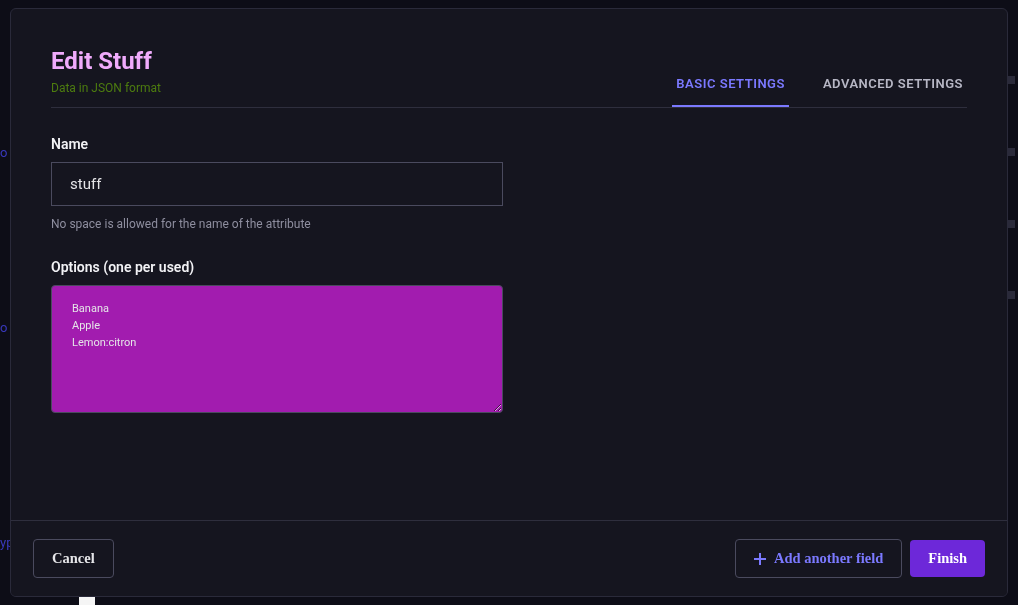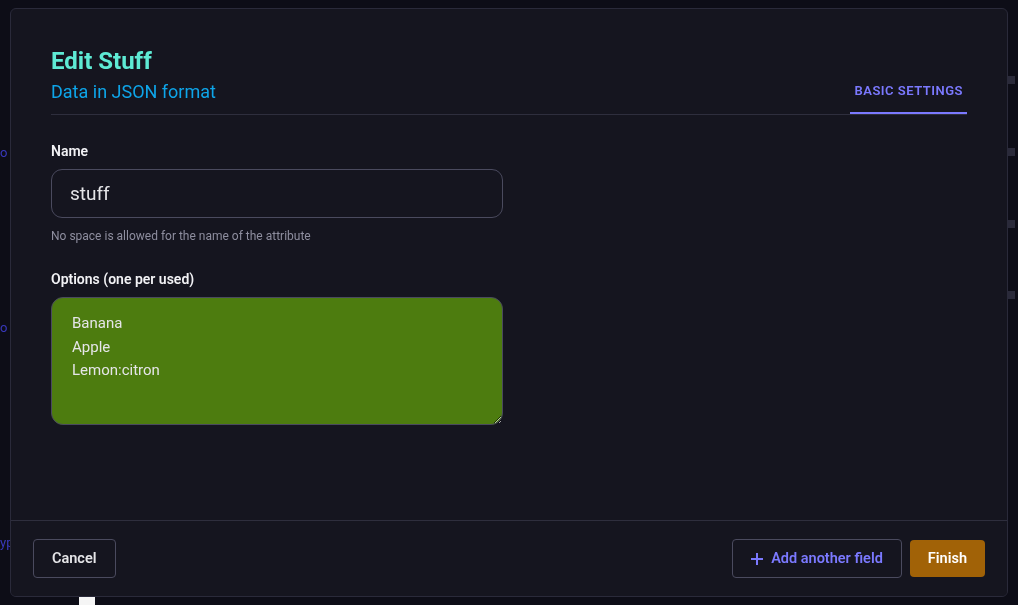--- a/index.html
+++ b/index.html
@@ -79,27 +79,27 @@
       margin-bottom: 28px;
     }
 
     .modal-header-left {
       padding-bottom: 12px;
     }
 
     .modal-title {
       font-size: 24px;
       font-weight: 700;
-      color: #5eead4;
+      color: #f0abfc;
       margin-bottom: 6px;
     }
 
     .modal-subtitle {
-      font-size: 18px;
-      color: #0ea5e9;
+      font-size: 12px;
+      color: #4d7c0f;
     }
 
     .tabs {
       display: flex;
       gap: 30px;
       align-self: flex-end;
     }
 
     .tab {
       font-size: 13px;
@@ -128,35 +128,35 @@
       font-size: 14px;
       font-weight: 600;
       color: #f2f2f5;
       margin-bottom: 10px;
     }
 
     .form-input {
       width: 100%;
       background: #15151f;
       border: 1px solid #4a4a5e;
-      border-radius: 11px;
+      border-radius: 0;
       padding: 12px 18px;
-      font-size: 19px;
+      font-size: 15px;
       color: #e5e5e8;
       font-family: inherit;
       outline: none;
     }
 
     .form-textarea {
       width: 100%;
-      background: #4d7c0f;
+      background: #a21caf;
       border: 1px solid #4a4a5e;
-      border-radius: 12px;
+      border-radius: 4px;
       padding: 14px 20px;
-      font-size: 15px;
+      font-size: 11px;
       color: #e5e5e8;
       font-family: inherit;
       outline: none;
       resize: vertical;
       min-height: 128px;
       line-height: 1.55;
     }
 
     .form-help {
       font-size: 12px;
@@ -166,20 +166,21 @@
       max-width: 440px;
     }
 
     .modal-footer {
       display: flex;
       justify-content: space-between;
       align-items: center;
       padding: 18px 22px;
       border-top: 1px solid #2e2e3d;
       background: #15151f;
+      font-family: Liberation Serif, serif;
     }
 
     .footer-right {
       display: flex;
       gap: 8px;
       align-items: center;
     }
 
     .btn {
       padding: 10px 18px;
@@ -200,21 +201,21 @@
       color: #e5e5e8;
     }
 
     .btn-outline-primary {
       background: transparent;
       border: 1px solid #4a4a5e;
       color: #7b79ff;
     }
 
     .btn-primary {
-      background: #a16207;
+      background: #6d28d9;
       color: #ffffff;
     }
 
     .plus-icon {
       display: inline-block;
       width: 12px;
       height: 12px;
       position: relative;
     }
 
@@ -263,20 +264,21 @@
 
 <div class="modal">
   <div class="modal-content">
     <div class="modal-header">
       <div class="modal-header-left">
         <div class="modal-title">Edit Stuff</div>
         <div class="modal-subtitle">Data in JSON format</div>
       </div>
       <div class="tabs">
         <div class="tab active">BASIC SETTINGS</div>
+        <div class="tab">ADVANCED SETTINGS</div>
       </div>
     </div>
 
     <div class="form-group">
       <label class="form-label">Name</label>
       <input type="text" class="form-input" value="stuff" style="">
       <div class="form-help">No space is allowed for the name of the attribute</div>
     </div>
 
     <div class="form-group">

